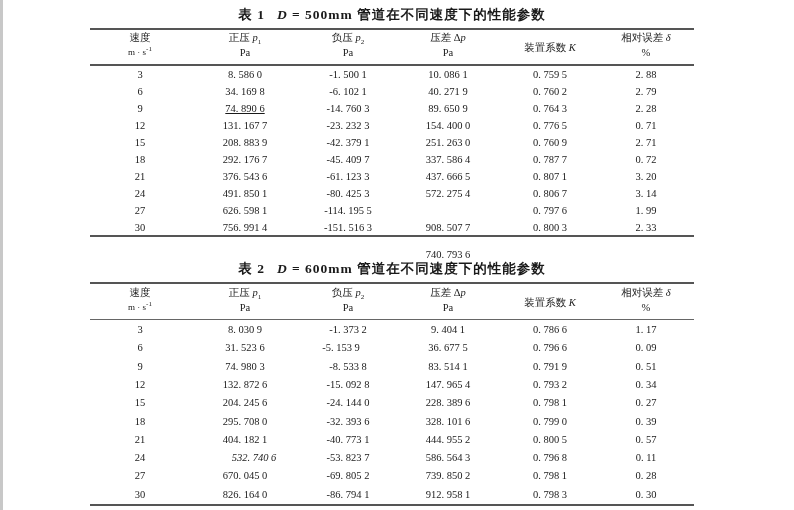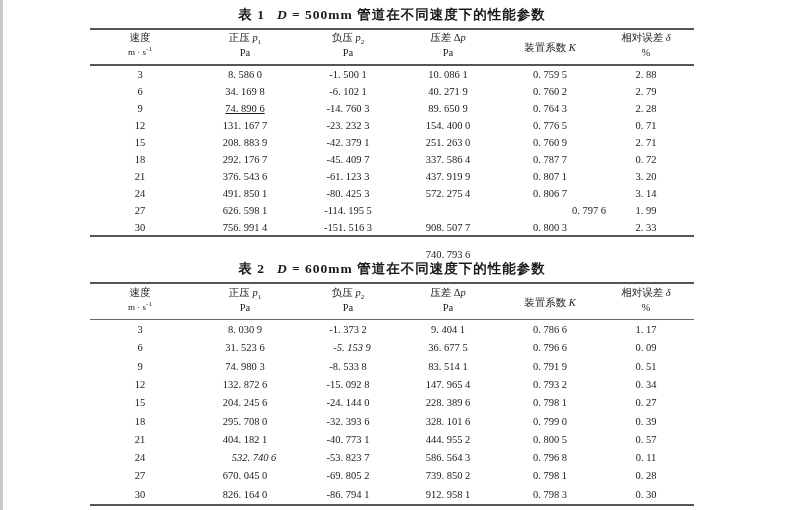--- a/index.html
+++ b/index.html
@@ -120,38 +120,38 @@
         <div class="cell" style="left: 155px;">292. 176 7</div>
         <div class="cell" style="left: 258px;">-45. 409 7</div>
         <div class="cell" style="left: 358px;">337. 586 4</div>
         <div class="cell" style="left: 460px;">0. 787 7</div>
         <div class="cell" style="left: 556px;">0. 72</div>
       </div>
       <div class="row" style="top: 102px;">
         <div class="cell" style="left: 50px;">21</div>
         <div class="cell" style="left: 155px;">376. 543 6</div>
         <div class="cell" style="left: 258px;">-61. 123 3</div>
-        <div class="cell" style="left: 358px;">437. 919 9</div>
+        <div class="cell" style="left: 358px;">437. 666 5</div>
         <div class="cell" style="left: 460px;">0. 807 1</div>
         <div class="cell" style="left: 556px;">3. 20</div>
       </div>
       <div class="row" style="top: 119px;">
         <div class="cell" style="left: 50px;">24</div>
         <div class="cell" style="left: 155px;">491. 850 1</div>
         <div class="cell" style="left: 258px;">-80. 425 3</div>
         <div class="cell" style="left: 358px;">572. 275 4</div>
         <div class="cell" style="left: 460px;">0. 806 7</div>
         <div class="cell" style="left: 556px;">3. 14</div>
       </div>
       <div class="row" style="top: 136px;">
         <div class="cell" style="left: 50px;">27</div>
         <div class="cell" style="left: 155px;">626. 598 1</div>
         <div class="cell" style="left: 258px;">-114. 195 5</div>
         <div class="cell" style="left: 358px; margin-top: 44px;">740. 793 6</div>
-        <div class="cell" style="left: 460px; margin-left: 39px;">0. 797 6</div>
+        <div class="cell" style="left: 460px;">0. 797 6</div>
         <div class="cell" style="left: 556px;">1. 99</div>
       </div>
       <div class="row" style="top: 153px;">
         <div class="cell" style="left: 50px;">30</div>
         <div class="cell" style="left: 155px;">756. 991 4</div>
         <div class="cell" style="left: 258px;">-151. 516 3</div>
         <div class="cell" style="left: 358px;">908. 507 7</div>
         <div class="cell" style="left: 460px;">0. 800 3</div>
         <div class="cell" style="left: 556px;">2. 33</div>
       </div>
@@ -199,21 +199,21 @@
         <div class="cell" style="left: 50px;">3</div>
         <div class="cell" style="left: 155px;">8. 030 9</div>
         <div class="cell" style="left: 258px;">-1. 373 2</div>
         <div class="cell" style="left: 358px;">9. 404 1</div>
         <div class="cell" style="left: 460px;">0. 786 6</div>
         <div class="cell" style="left: 556px;">1. 17</div>
       </div>
       <div class="row" style="top: 18.3px;">
         <div class="cell" style="left: 50px;">6</div>
         <div class="cell" style="left: 155px;">31. 523 6</div>
-        <div class="cell" style="left: 262px; font-style: italic;">-5. 153 9</div>
+        <div class="cell" style="left: 251px;">-5. 153 9</div>
         <div class="cell" style="left: 358px;">36. 677 5</div>
         <div class="cell" style="left: 460px;">0. 796 6</div>
         <div class="cell" style="left: 556px;">0. 09</div>
       </div>
       <div class="row" style="top: 36.6px;">
         <div class="cell" style="left: 50px;">9</div>
         <div class="cell" style="left: 155px;">74. 980 3</div>
         <div class="cell" style="left: 258px;">-8. 533 8</div>
         <div class="cell" style="left: 358px;">83. 514 1</div>
         <div class="cell" style="left: 460px;">0. 791 9</div>

